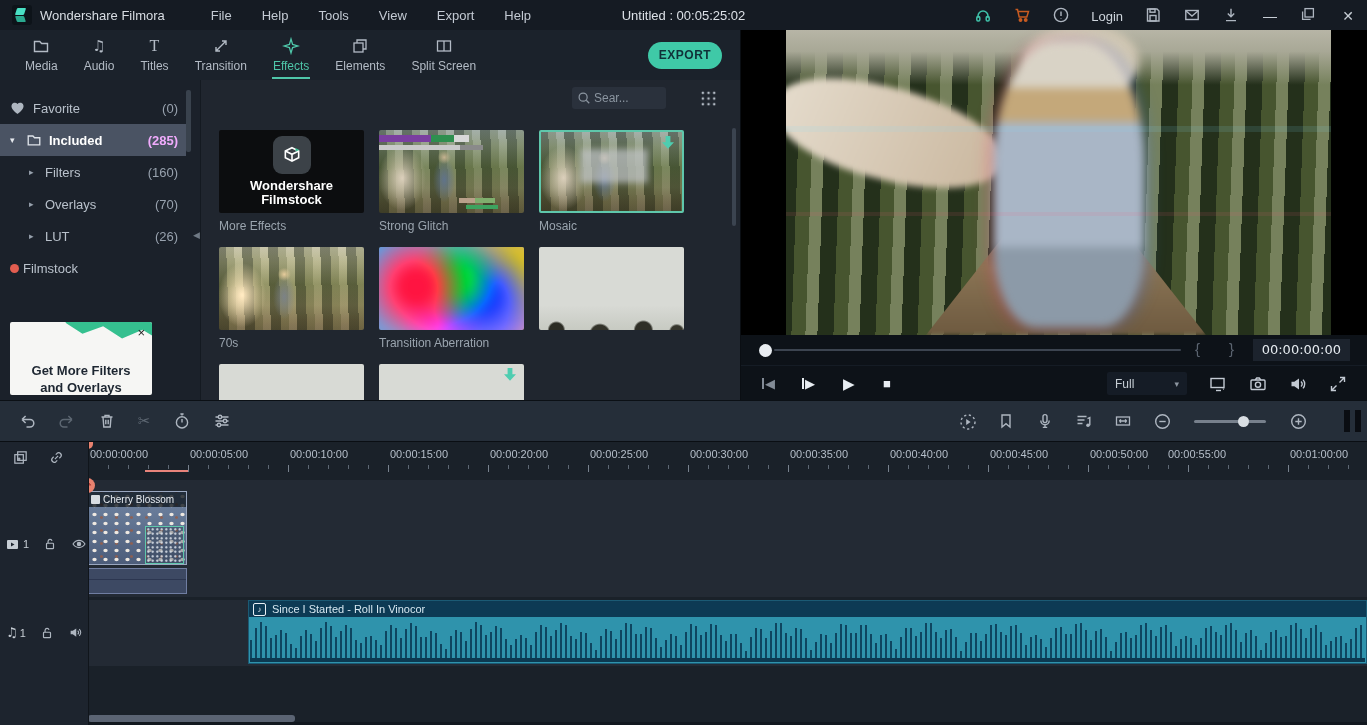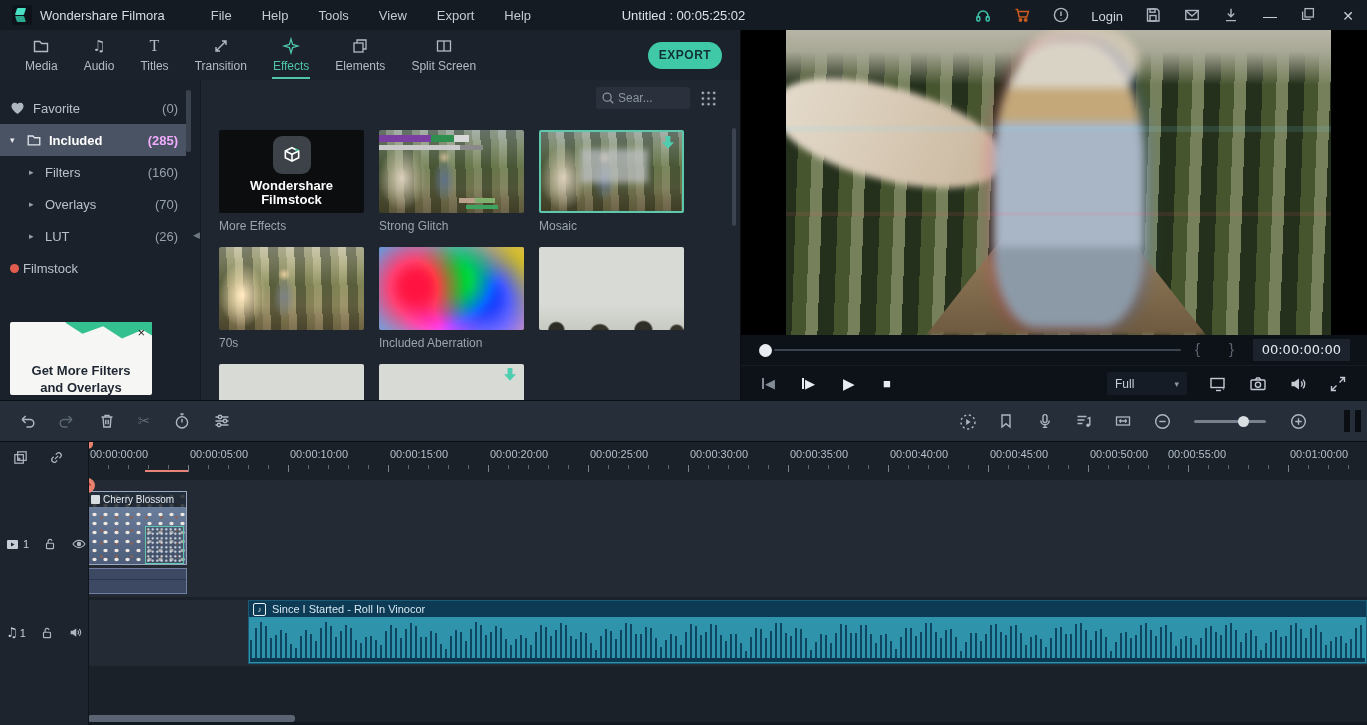--- a/index.html
+++ b/index.html
@@ -54,21 +54,21 @@
   .collapse-arrow{position:absolute;left:193px;top:150px;font-size:9px;color:#6f7984;z-index:5}
   .promo{position:absolute;left:10px;top:242px;width:142px;height:73px;background:#f6f6f4;border-radius:2px;overflow:hidden;color:#1d2631}
   .promo::before{content:"";position:absolute;right:-14px;top:-20px;width:120px;height:54px;background:#35c08f;
     transform:rotate(-9deg);border-radius:8% 40% 60% 70%;
     clip-path:polygon(12% 0,100% 0,100% 100%,80% 62%,62% 72%,48% 44%,30% 52%,18% 28%)}
   .promo-close{position:absolute;right:7px;top:3px;font-size:13px;color:#222;z-index:2}
   .promo-text{position:absolute;left:0;right:0;top:40px;text-align:center;font-size:13px;font-weight:bold;line-height:17px}
 
   
   .effects{flex:1;position:relative;background:#20262f;overflow:hidden}
-  .search-wrap{position:absolute;top:7px;right:50px;width:94px;height:22px;background:#2a313c;border-radius:3px}
+  .search-wrap{position:absolute;top:7px;right:74px;width:94px;height:22px;background:#2a313c;border-radius:3px}
   .search-wrap svg{position:absolute;left:5px;top:4px;color:#8b95a0}
   .search-input{position:absolute;left:22px;top:0;width:68px;height:22px;background:transparent;border:none;outline:none;
     color:#97a1ac;font-size:12px;font-family:inherit;padding:0}
   .search-input::placeholder{color:#8b95a0}
   .grid-icon{position:absolute;top:10px;right:24px;width:16px;height:16px;
     background-image:radial-gradient(#b3bbc5 1.1px,transparent 1.6px);background-size:5.7px 5.7px}
   .e-scroll{position:absolute;right:4px;top:48px;width:4px;height:98px;background:#3b4450;border-radius:2px}
   .cards{position:absolute;left:18px;top:50px;display:grid;grid-template-columns:repeat(3,145px);column-gap:15px;row-gap:14px}
   .card{width:145px}
   .thumb{width:145px;height:83px;position:relative;overflow:hidden;border-radius:2px;box-sizing:border-box}
@@ -419,21 +419,21 @@
                   </span>
                 </div>
                 <div class="card-label">Mosaic</div>
               </div>
               <div class="card">
                 <div class="thumb tvine thumb-warm"></div>
                 <div class="card-label">70s</div>
               </div>
               <div class="card">
                 <div class="thumb tvine thumb-chroma"></div>
-                <div class="card-label">Included Aberration</div>
+                <div class="card-label">Transition Aberration</div>
               </div>
               <div class="card">
                 <div class="thumb thumb-partial"></div>
               </div>
               <div class="card">
                 <div class="thumb thumb-partial"></div>
               </div>
               <div class="card">
                 <div class="thumb thumb-partial">
                   <span class="dl-badge">

